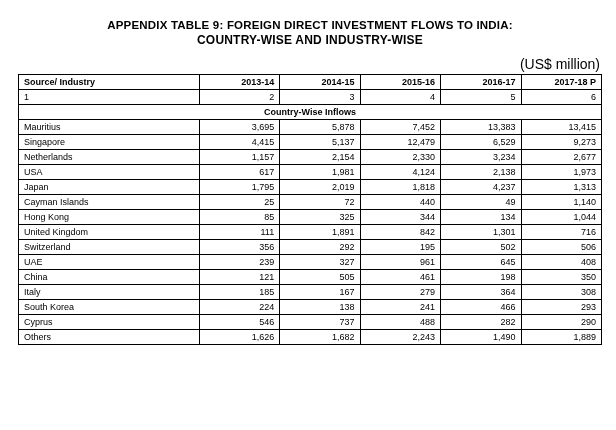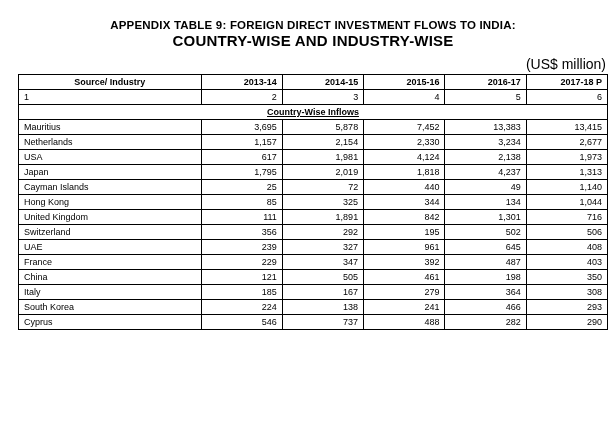--- a/index.html
+++ b/index.html
@@ -12,34 +12,34 @@
     background: #ffffff;
     font-family: "Liberation Sans", sans-serif;
     color: #000000;
     overflow: hidden;
   }
   .page {
     width: 616px;
     height: 430px;
     position: relative;
     box-sizing: border-box;
-    padding: 14px 8px 0 18px;
+    padding: 14px 14px 0 18px;
   }
   .title {
     text-align: center;
     font-weight: bold;
     font-size: 11.5px;
     line-height: 15px;
     letter-spacing: 0.2px;
     margin: 4px 0 0 0;
   }
   .title-line2 {
     text-align: center;
     font-weight: bold;
-    font-size: 15px;
+    font-size: 12px;
     line-height: 15px;
     letter-spacing: 0.2px;
   }
   .units {
     text-align: right;
     font-size: 14px;
     margin: 8px 2px 2px 0;
   }
   table.fdi {
     width: 100%;
@@ -54,32 +54,31 @@
     box-sizing: border-box;
     overflow: hidden;
     white-space: nowrap;
   }
   .col-label { width: 31%; text-align: left; }
   .col-num { width: 13.8%; text-align: right; }
   thead th {
     font-weight: bold;
     font-size: 9px;
   }
-  thead th.col-label { text-align: center; margin-top: 30px; }
+  thead th.col-label { text-align: left; margin-top: 30px; }
   thead th.col-num { text-align: right; }
   tr.rownum td {
     font-weight: normal;
   }
   tr.totalfdi td {
     font-weight: bold;
   }
   tr.section td {
     text-align: center;
     font-weight: bold;
-    text-decoration: underline;
   }
   td.label { text-align: left; }
   td.num { text-align: right; }
 </style>
 </head>
 <body>
 
 <div class="page">
 
   <div class="title">APPENDIX TABLE 9: FOREIGN DIRECT INVESTMENT FLOWS TO INDIA:</div>
@@ -113,20 +112,28 @@
 
       <tr>
         <td class="label">Mauritius</td>
         <td class="num">3,695</td>
         <td class="num">5,878</td>
         <td class="num">7,452</td>
         <td class="num">13,383</td>
         <td class="num">13,415</td>
       </tr>
       <tr>
+        <td class="label">Singapore</td>
+        <td class="num">4,415</td>
+        <td class="num">5,137</td>
+        <td class="num">12,479</td>
+        <td class="num">6,529</td>
+        <td class="num">9,273</td>
+      </tr>
+      <tr>
         <td class="label">Netherlands</td>
         <td class="num">1,157</td>
         <td class="num">2,154</td>
         <td class="num">2,330</td>
         <td class="num">3,234</td>
         <td class="num">2,677</td>
       </tr>
       <tr>
         <td class="label">USA</td>
         <td class="num">617</td>
@@ -177,28 +184,20 @@
       </tr>
       <tr>
         <td class="label">UAE</td>
         <td class="num">239</td>
         <td class="num">327</td>
         <td class="num">961</td>
         <td class="num">645</td>
         <td class="num">408</td>
       </tr>
       <tr>
-        <td class="label">France</td>
-        <td class="num">229</td>
-        <td class="num">347</td>
-        <td class="num">392</td>
-        <td class="num">487</td>
-        <td class="num">403</td>
-      </tr>
-      <tr>
         <td class="label">China</td>
         <td class="num">121</td>
         <td class="num">505</td>
         <td class="num">461</td>
         <td class="num">198</td>
         <td class="num">350</td>
       </tr>
       <tr>
         <td class="label">Italy</td>
         <td class="num">185</td>
@@ -216,16 +215,24 @@
         <td class="num">293</td>
       </tr>
       <tr>
         <td class="label">Cyprus</td>
         <td class="num">546</td>
         <td class="num">737</td>
         <td class="num">488</td>
         <td class="num">282</td>
         <td class="num">290</td>
       </tr>
+      <tr>
+        <td class="label">Others</td>
+        <td class="num">1,626</td>
+        <td class="num">1,682</td>
+        <td class="num">2,243</td>
+        <td class="num">1,490</td>
+        <td class="num">1,889</td>
+      </tr>
     </tbody>
   </table>
 
 </div>
 
 </body></html>

